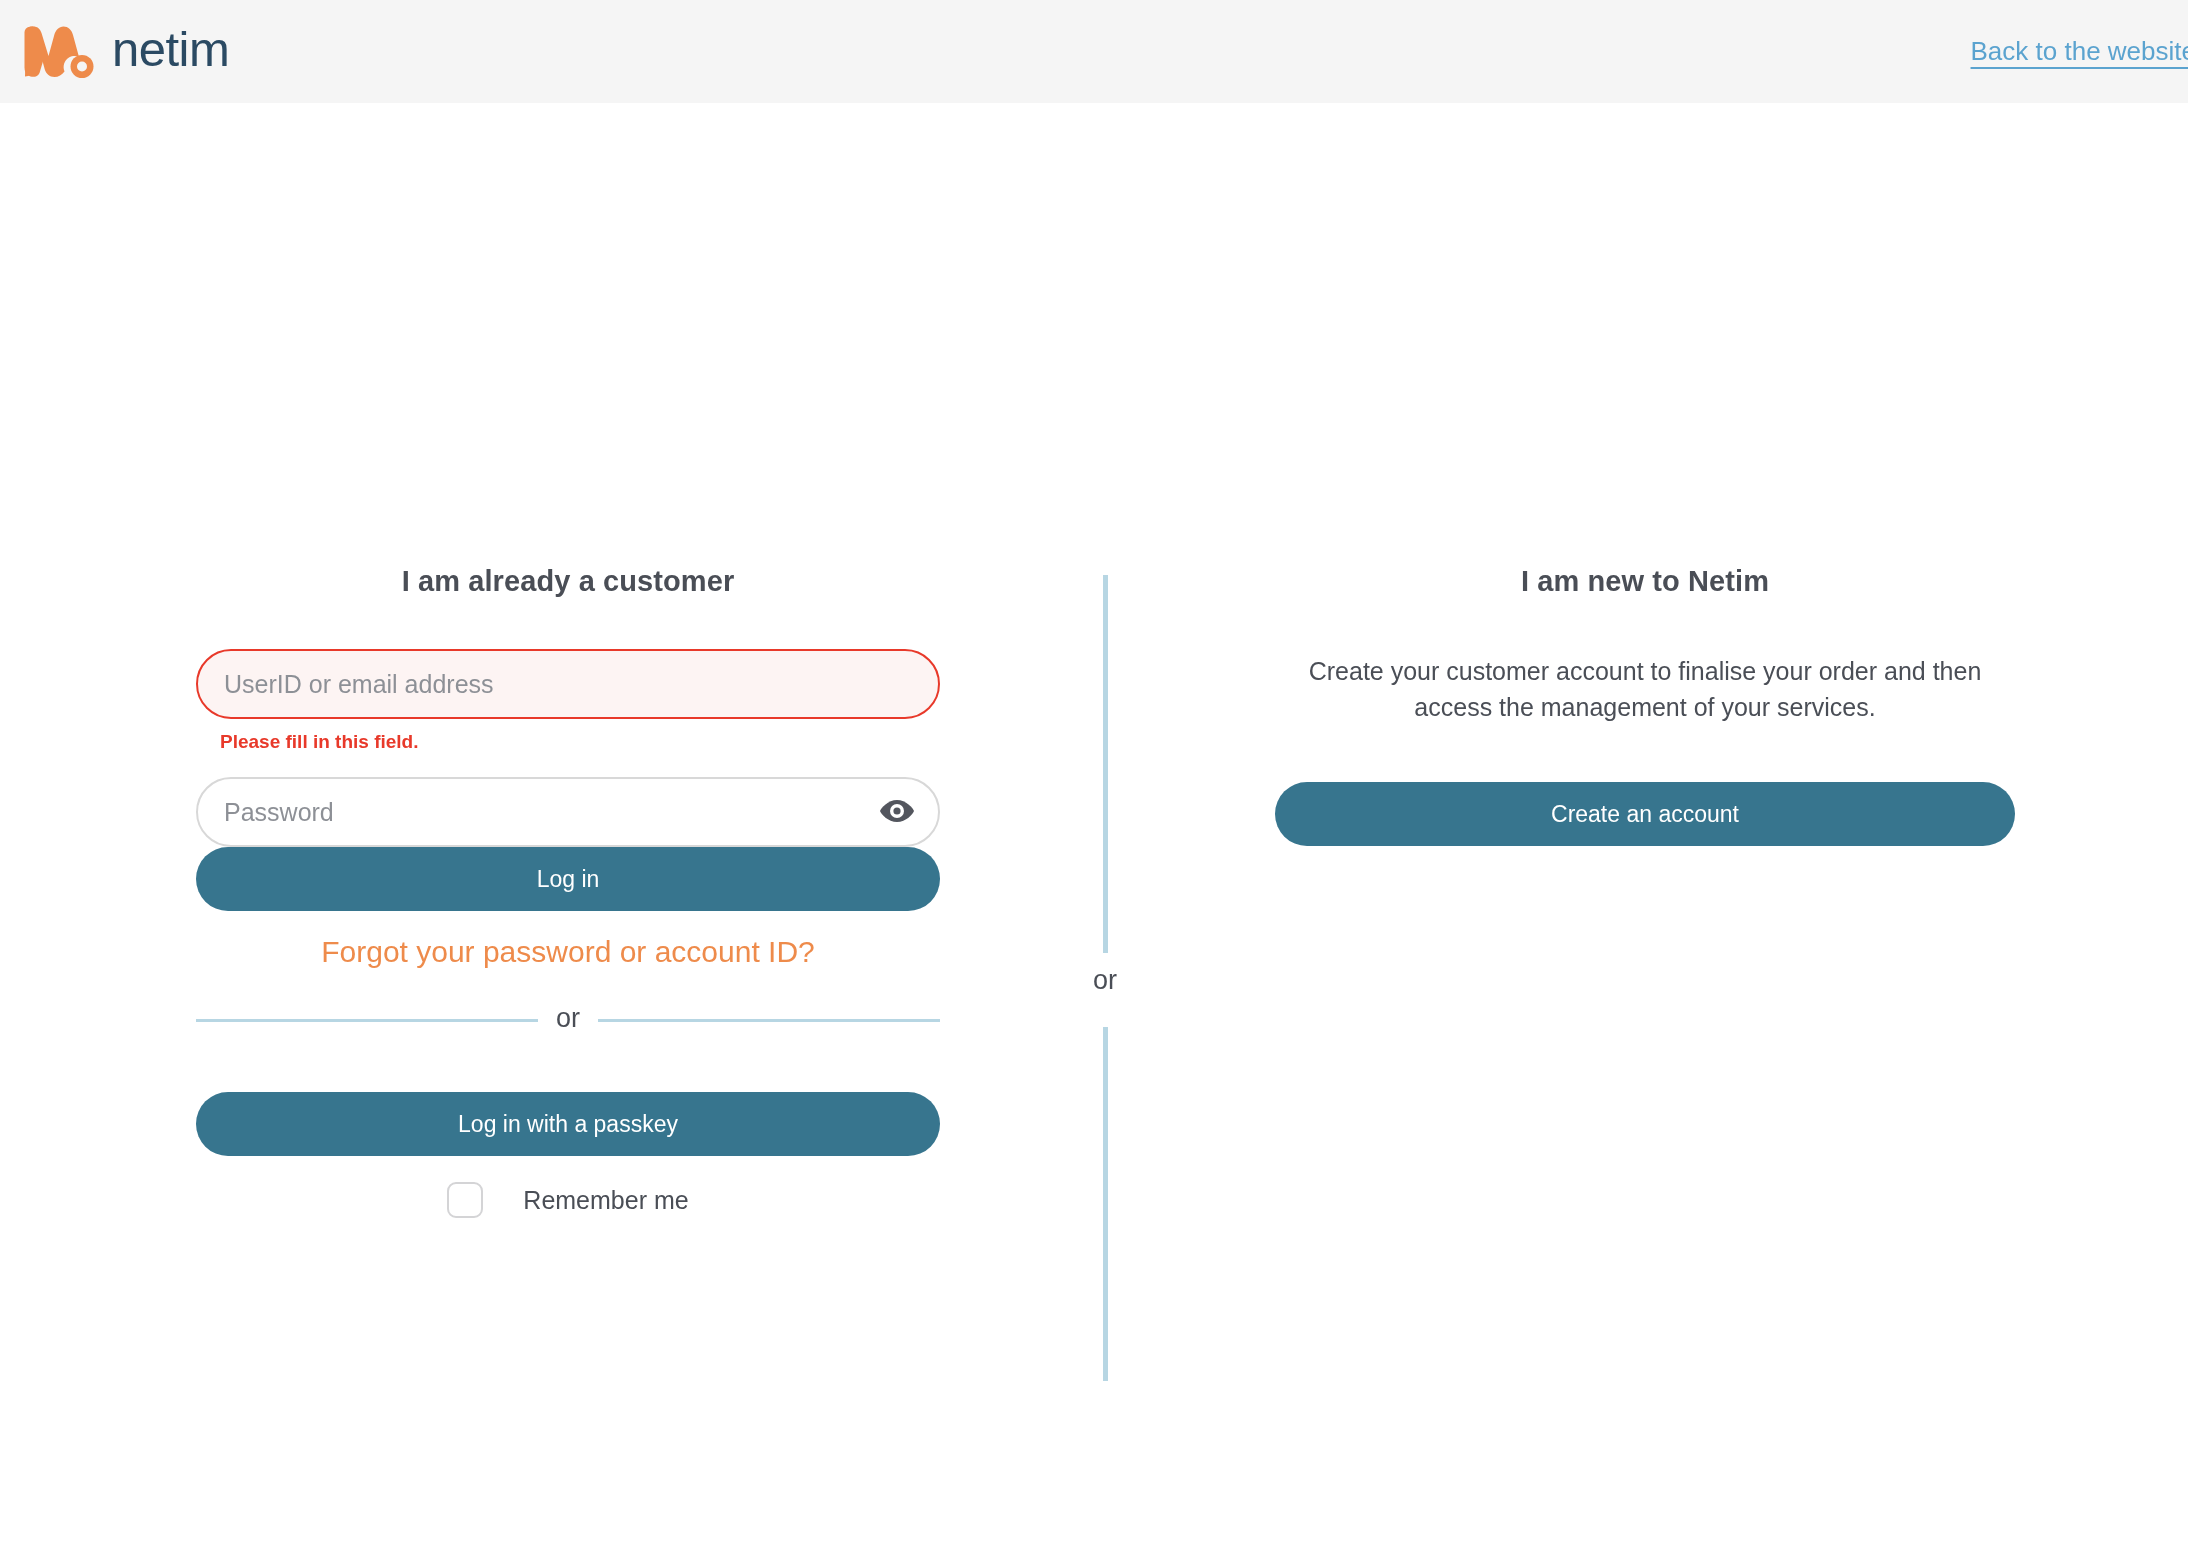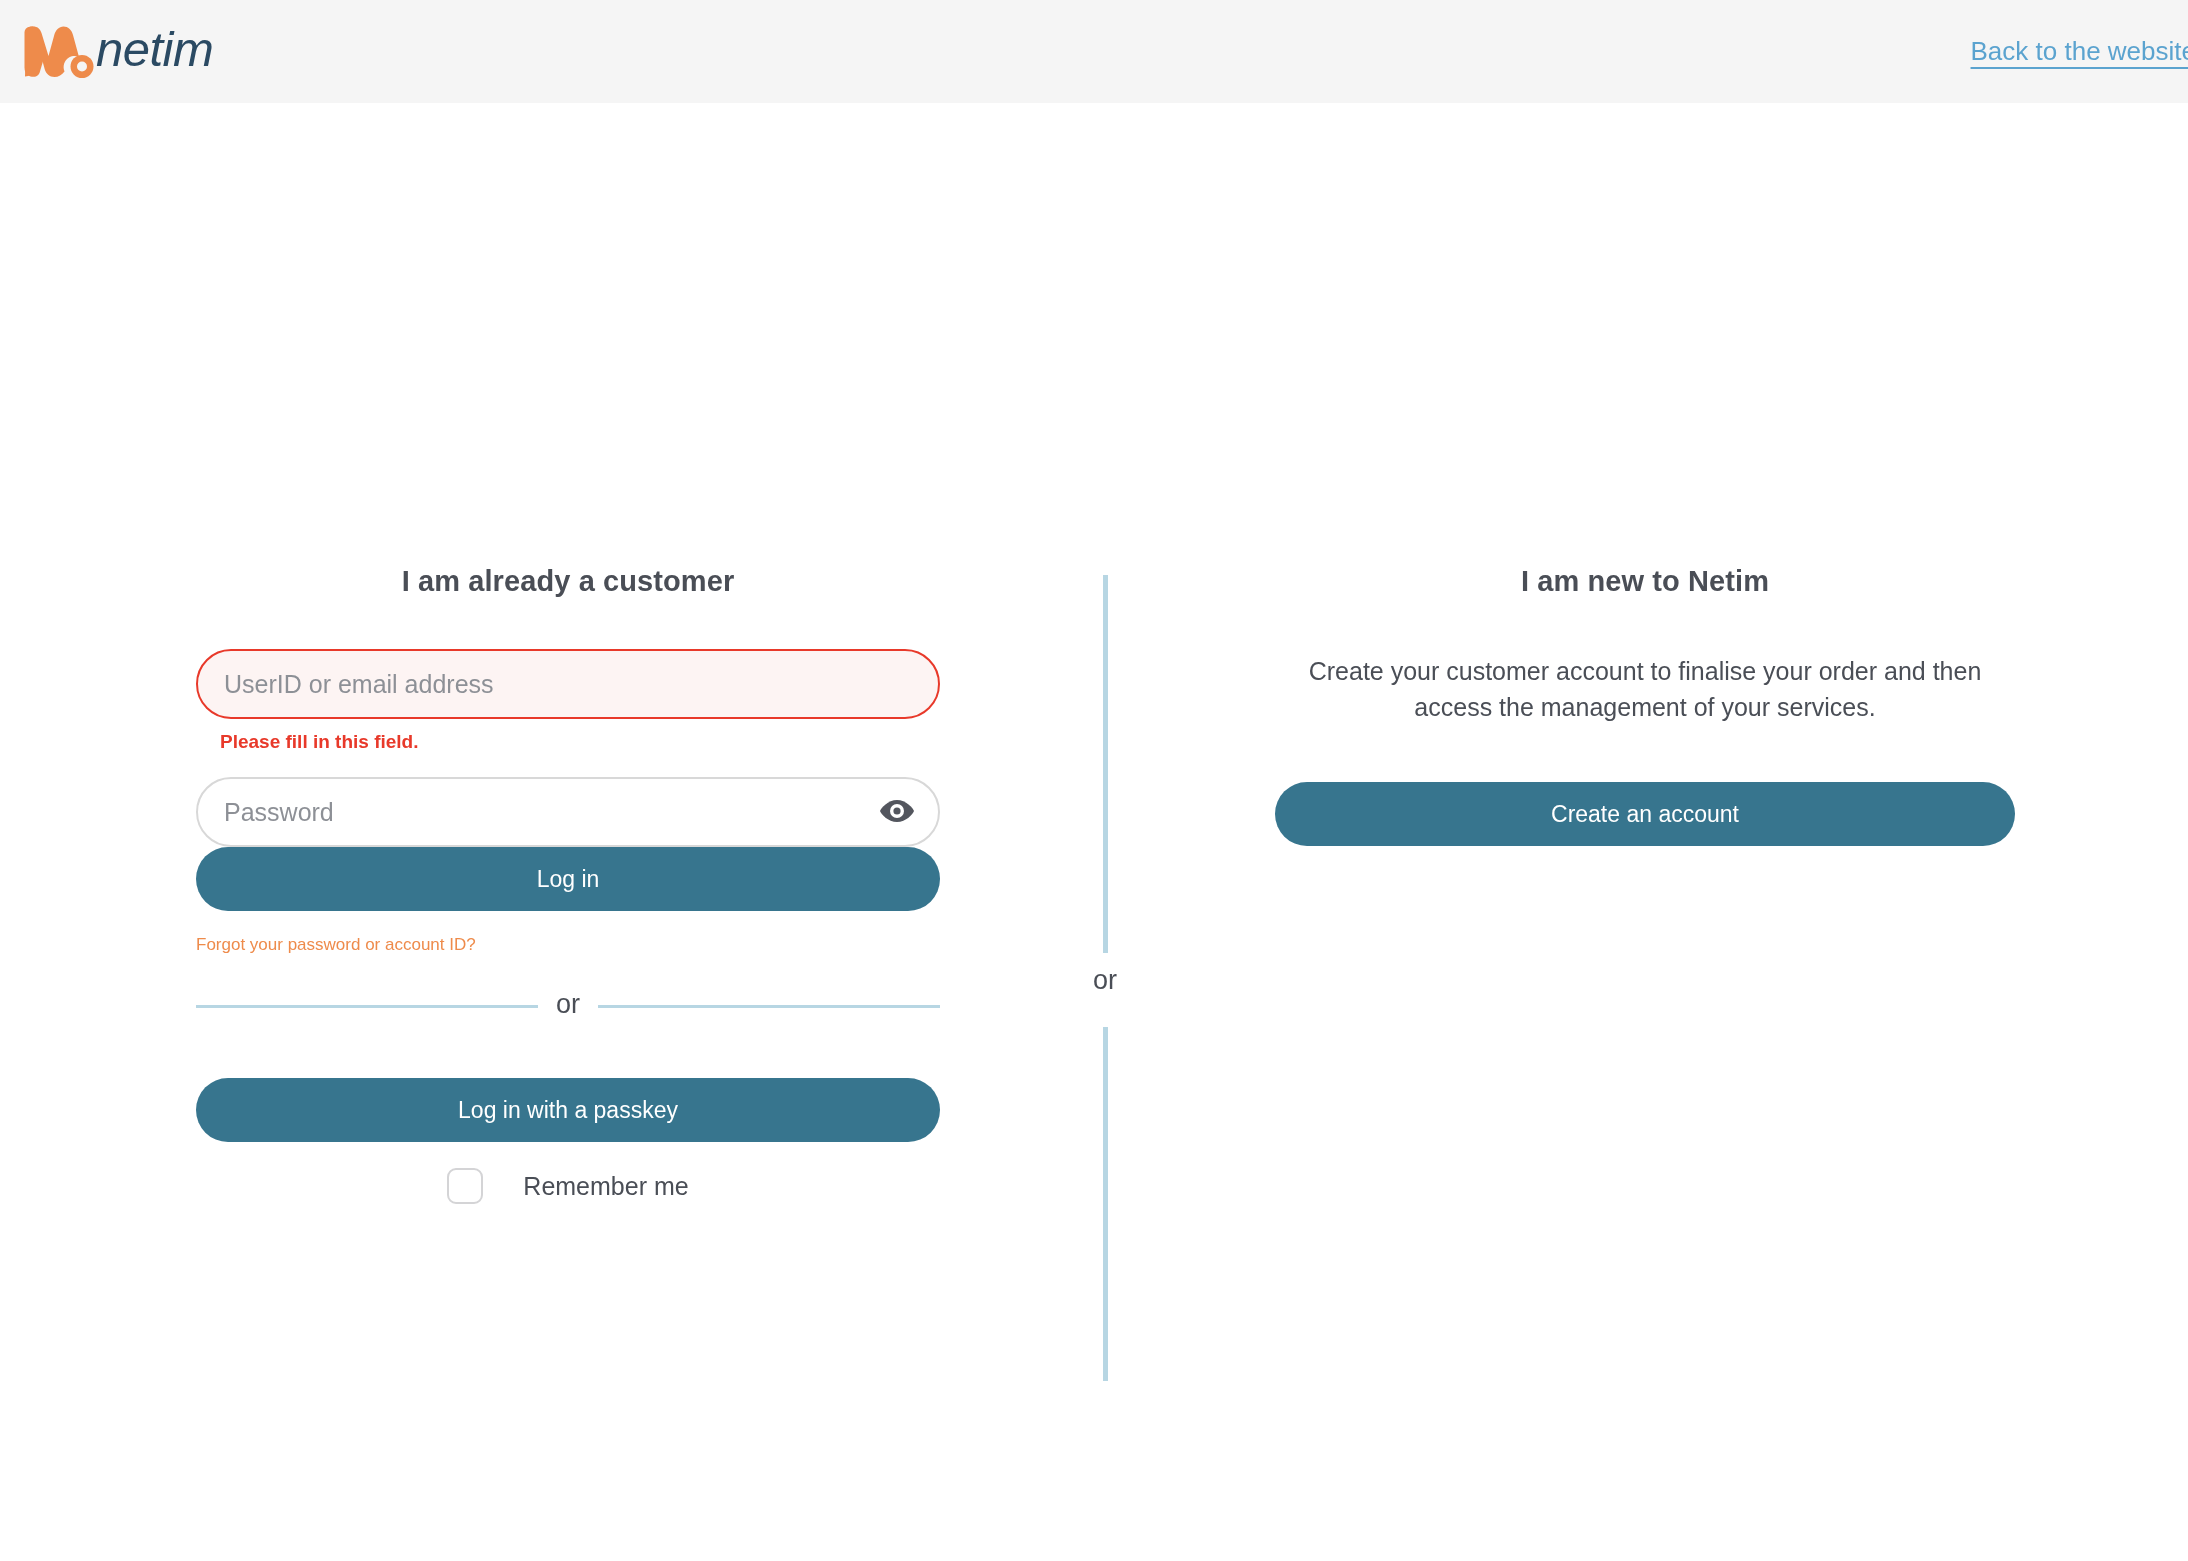--- a/index.html
+++ b/index.html
@@ -19,21 +19,21 @@
     height: 103px;
     background: #f5f5f5;
     display: flex;
     align-items: center;
     justify-content: space-between;
   }
   .logo-wrap {
     display: flex;
     align-items: center;
     margin-left: 22px;
-    font-style: italic;
+    gap: 16px;
   }
   .logo-mark { width: 74px; height: 52px; display: block; }
   .logo-text {
     font-size: 49px;
     font-weight: 500;
     color: #2b4a63;
     letter-spacing: -0.5px;
     line-height: 1;
     padding-bottom: 4px;
   }
@@ -135,22 +135,22 @@
     cursor: pointer;
     display: flex;
     align-items: center;
     justify-content: center;
   }
   .btn-login { }
 
   .forgot-link {
     display: block;
     margin-top: 24px;
-    text-align: left;
-    font-size: 17px;
+    text-align: center;
+    font-size: 30px;
     color: #ee8b4b;
     text-decoration: none;
     cursor: pointer;
   }
 
   .hr-or {
     margin-top: 36px;
     display: flex;
     align-items: center;
     width: 744px;

